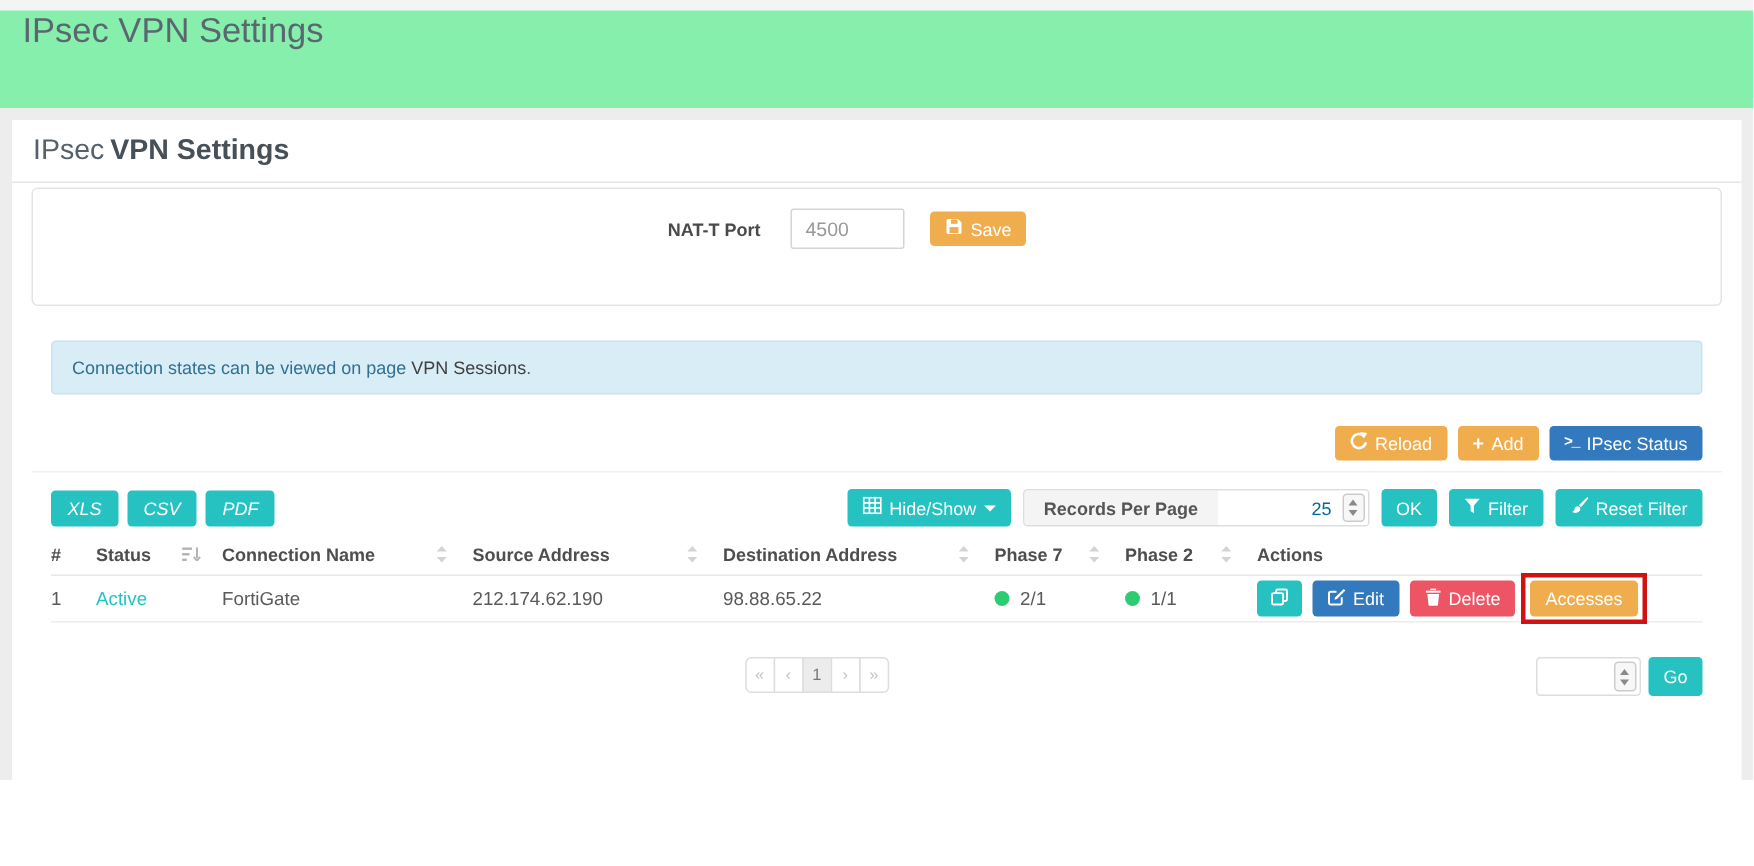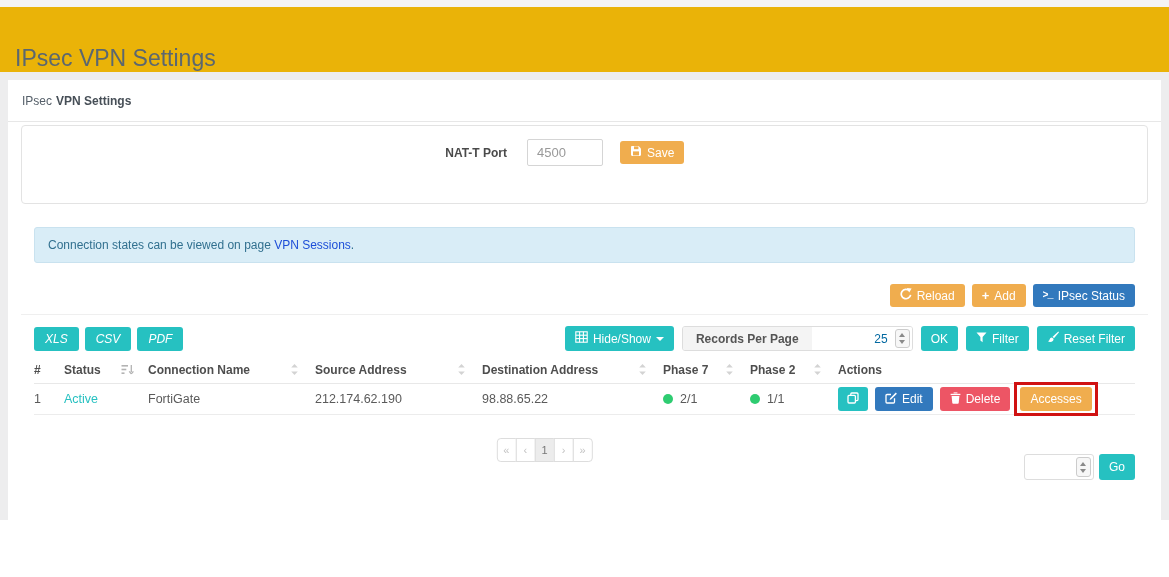--- a/index.html
+++ b/index.html
@@ -2,42 +2,42 @@
 <html style="--teal: #26c1c1; --orange: #f0ad4e; --blue: #3279bd; --red: #ed5565; --green-dot: #2ecc71; --alert-bg: #d9edf7; --alert-text: #31708f; --highlight-red: #d01212;"><head>
 <meta charset="utf-8">
 <style>
   * { box-sizing: border-box; }
   html,body { margin:0; padding:0; }
   body {
     width:1169px; height:577px; position:relative; overflow:hidden;
     background:#ffffff; font-family:"Liberation Sans", sans-serif; font-size:12px; color:#555;
   }
   .top-strip { height:7px; background:#f4f4f4; }
-  .page-header { height:65px; display:flex; align-items:flex-end; padding:0 15px; background:#eab308; }
+  .page-header { height:65px; display:flex; align-items:flex-start; padding:0 15px; background:#86efac; }
   .page-title { font-size:23px; font-weight:400; color:#5b6770; margin:0; }
 
   .content-wrapper { background:#ededee; padding:8px 8px 0 8px; height:448px; }
   .panel { background:#fff; height:440px; overflow:hidden; }
-  .panel-header { height:42px; border-bottom:1px solid #e7e7e7; display:flex; align-items:center; padding:0 14px; font-size:12px; color:#56606a; }
+  .panel-header { height:42px; border-bottom:1px solid #e7e7e7; display:flex; align-items:center; padding:0 14px; font-size:19px; color:#56606a; }
   .panel-header .t-bold { font-weight:700; color:#474f57; margin-left:4px; }
   .panel-body { padding:3px 13px 0 13px; }
 
   .well { border:1px solid #e3e3e3; border-radius:4px; height:79px; padding:10px 0 0 400px; display:flex; align-items:flex-start; }
   .nat-label { font-weight:700; font-size:12px; color:#4a4a4a; margin-top:10px; width:85px; text-align:right; }
   .nat-input { width:76px; height:27px; border:1px solid #d5d5d5; border-radius:2px; margin-left:20px; margin-top:3px; color:#999; font-size:13px; padding:0 9px; outline:none; }
   .btn { border:none; border-radius:3px; color:#fff; font-size:12px; height:23px; padding:0 10px; display:inline-flex; align-items:center; gap:5px; cursor:pointer; white-space:nowrap; font-family:"Liberation Sans",sans-serif; }
   .btn-orange { background:var(--orange,#f0ad4e); }
   .btn-blue   { background:var(--blue,#3279bd); }
   .btn-teal   { background:var(--teal,#26c1c1); }
   .btn-red    { background:var(--red,#ed5565); }
   .save-btn { margin-left:17px; margin-top:5px; }
 
   .section { padding:0 13px; }
   .alert-info { margin-top:23px; background:var(--alert-bg,#d9edf7); border:1px solid #c9e2ef; border-radius:3px; padding:10px 13px; font-size:12px; color:var(--alert-text,#31708f); }
-  .alert-info a { color:#1d4ed8; text-decoration:none; cursor:pointer;margin-top:16px; }
+  .alert-info a { color:#404040; text-decoration:none; cursor:pointer;margin-top:16px; }
 
   .actions-bar { margin-top:21px; display:flex; justify-content:flex-end; gap:7px; }
   .term { font-family:"Liberation Mono", monospace; font-size:10px; font-weight:700; letter-spacing:-1px; }
   .plus { font-weight:700; font-size:13px; line-height:1; }
   .caret { width:0; height:0; border-left:4px solid transparent; border-right:4px solid transparent; border-top:4px solid #fff; display:inline-block; }
 
   .sep { border:none; border-top:1px solid #efefef; margin:7px 0 0 0; }
 
   .toolbar { margin:11px 13px 0 13px; display:flex; justify-content:space-between; align-items:center; height:25px; }
   .export-group { display:flex; gap:6px; }
@@ -64,21 +64,21 @@
   .actions-cell .btn { height:24px; }
   .btn-icon { width:30px; padding:0; justify-content:center; }
   .highlight { border:3px solid var(--highlight-red,#d01212); padding:2px 3px; margin:-6px 0 -6px -3px; display:inline-flex; }
 
   .footer-row { position:relative; height:27px; margin-top:23px; }
   .pagination { position:absolute; left:calc(50% - 40px); transform:translateX(-50%); top:0; display:flex; }
   .page-btn { min-width:20px; height:24px; border:1px solid #ddd; background:#fff; color:#c3c3c3; font-size:11px; display:flex; align-items:center; justify-content:center; padding:0 6px; margin-left:-1px; cursor:pointer; font-family:"Liberation Sans",sans-serif; }
   .page-btn:first-child { border-radius:4px 0 0 4px; margin-left:0; }
   .page-btn:last-child { border-radius:0 4px 4px 0; }
   .page-btn.active { background:#ececec; color:#777; }
-  .go-group { position:absolute; right:13px; top:16px; display:flex; gap:5px; }
+  .go-group { position:absolute; right:13px; top:0; display:flex; gap:5px; }
   .go-num { width:70px; height:26px; border:1px solid #ddd; border-radius:3px; }
   .go-btn { height:26px; border-radius:3px; }
 </style>
 </head>
 <body>
 
 <div class="top-strip"></div>
 
 <div class="page-header">
   <h1 class="page-title">IPsec VPN Settings</h1>

